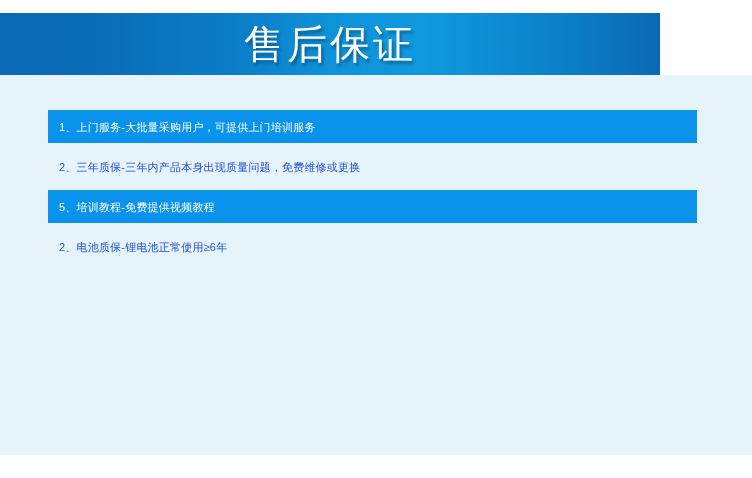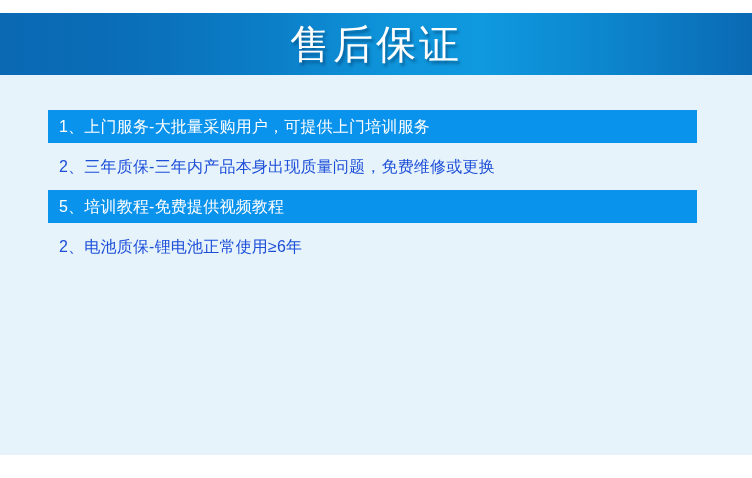--- a/index.html
+++ b/index.html
@@ -18,21 +18,21 @@
     position: relative;
     width: 752px;
     height: 478px;
     background: #ffffff;
   }
   
   .banner {
     position: absolute;
     left: 0;
     top: 13px;
-    width: 752px;
+    width: 660px;
     height: 62px;
     background: linear-gradient(to right,
                  #0b69b4 0%,
                  #0a6cb6 14%,
                  #0b7cc6 34%,
                  #0e94da 52%,
                  #0f99df 64%,
                  #0c84cc 82%,
                  #0a69b3 100%);
     display: flex;
@@ -72,21 +72,21 @@
     align-items: center;
     box-sizing: border-box;
   }
   .row.highlight {
     background: #0a93ed;
   }
   .row.plain {
     background: transparent;
   }
   .row-text {
-    font-size: 16px;
+    font-size: 11px;
     line-height: 20px;
     padding-left: 11px;
     white-space: nowrap;
     letter-spacing: 0.2px;
   }
   .row.highlight .row-text {
     color: #ffffff;
   }
   .row.plain .row-text {
     color: #1d4ed8;

